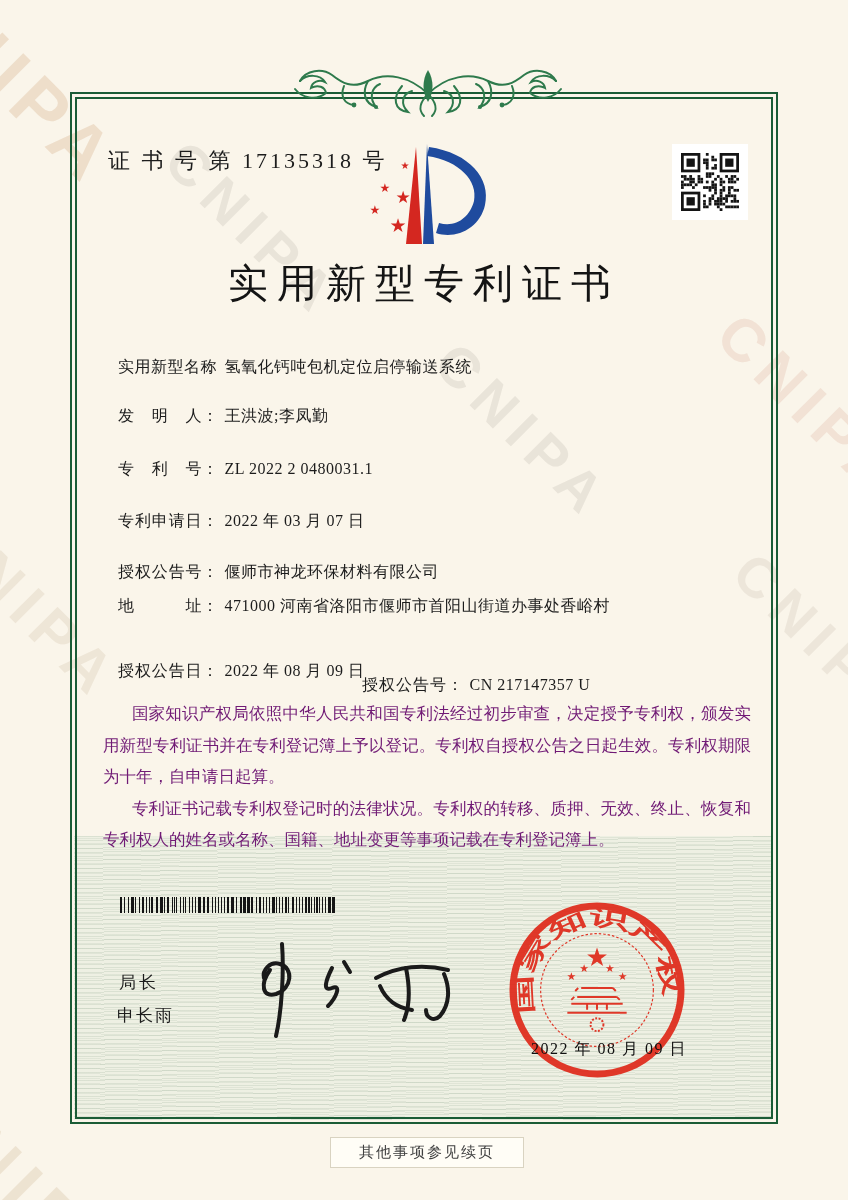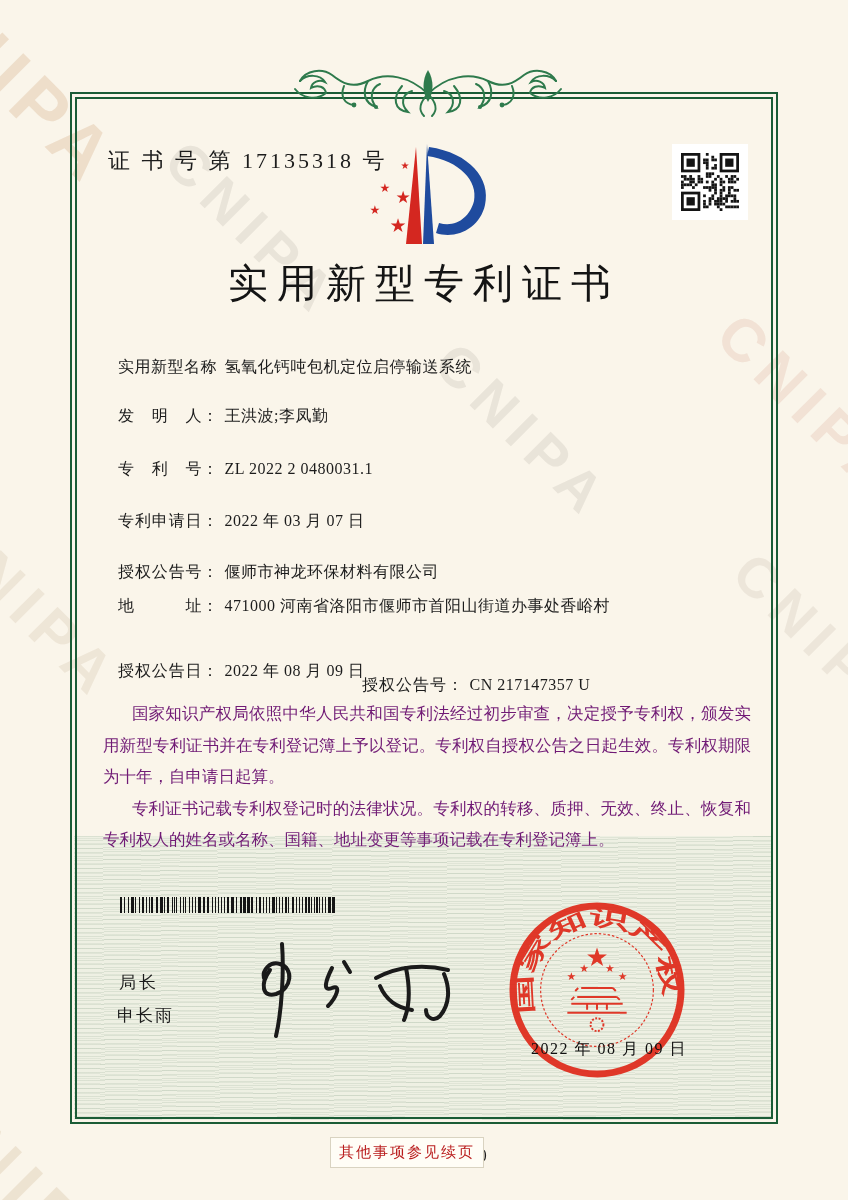--- a/index.html
+++ b/index.html
@@ -70,22 +70,22 @@
   
   .seal{position:absolute; left:508px; top:901px; width:178px; height:178px; z-index:5; opacity:0.93;}
   .seal-date{
     position:absolute; left:531px; top:1039px; width:180px; z-index:6;
     font-size:16px; letter-spacing:1.5px; color:#101010; white-space:nowrap;
   }
   
   .page-num{position:absolute; left:0; right:0; top:1097px; text-align:center; font-size:15px; letter-spacing:2px; z-index:4;margin-top:48px;}
   .note-box{
     position:absolute; left:330px; top:1137px; z-index:4;
-    background:#fffdf6; border:1px solid #d9d3c1; padding:5px 8px;
-    font-size:15px; letter-spacing:2px; color:#b91c1c;text-align:right;
+    background:#fffdf6; border:1px solid #d9d3c1; padding:5px 28px;
+    font-size:15px; letter-spacing:2px; color:#404040;text-align:right;
   }
 </style>
 </head>
 <body>
 
 <div class="page" style="--green: #1a5c36; --paper: #faf5ea;">
 
   <div class="wm wm-a">CNIPA</div>
   <div class="wm wm-b">CNIPA</div>
   <div class="wm wm-c">CNIPA</div>

